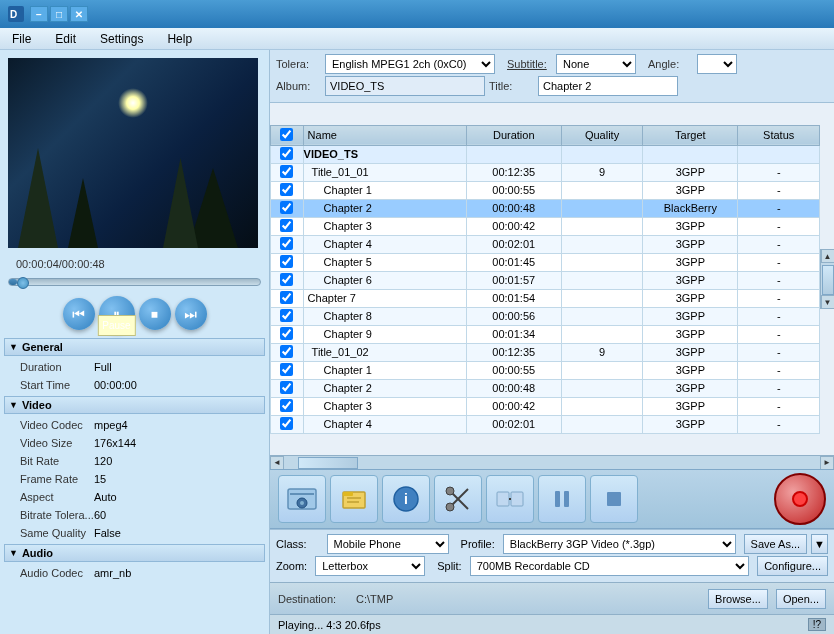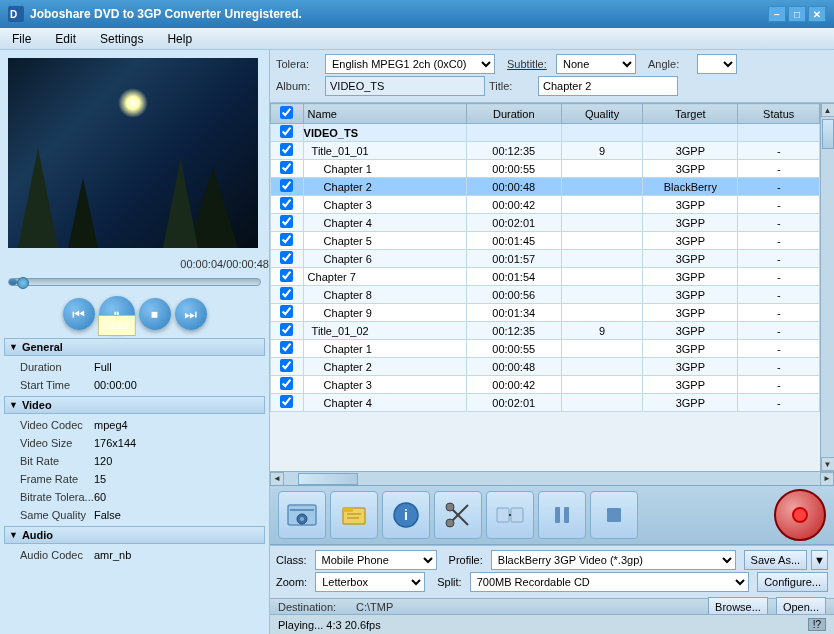--- a/index.html
+++ b/index.html
@@ -94,24 +94,24 @@
       left: 50%;
       transform: translateX(-50%);
       width: 30px;
       height: 30px;
       background: radial-gradient(circle, #ffffff 0%, #ffffaa 30%, transparent 70%);
       border-radius: 50%;
     }
 
     
     .time-display {
-      text-align: right;
+      text-align: left;
       font-size: 11px;
       color: #333;
-      margin: 2px 0;
+      margin: 2px 16px;
     }
 
     
     .progress-bar-container {
       margin: 4px 8px;
       height: 12px;
       position: relative;
     }
     .progress-bar-track {
       width: 100%;
@@ -371,21 +371,21 @@
       border: 1px solid #80a8c8;
       background: linear-gradient(to bottom, #e8f4ff, #c8dcf0);
       padding: 0 6px;
       cursor: pointer;
       white-space: nowrap;
     }
 
     
     .status-bar {
       background: linear-gradient(to bottom, #c8dce8, #b0cce0);
-      height: 16px;
+      height: 32px;
       display: flex;
       align-items: center;
       padding: 0 8px;
       border-top: 1px solid #90b0c8;
       font-size: 11px;
       color: #333;
       gap: 8px;
     }
     .dest-label { min-width: 70px; }
     .dest-path { flex: 1; }
@@ -413,20 +413,21 @@
       display: flex;
       align-items: center;
       justify-content: center;
       background: #c8dce8;
       border: 1px solid #90b0c8;
     }
     .chapter-list-wrapper {
       display: flex;
       flex: 1;
       overflow: hidden;
+      align-items: center;
     }
     .chapter-scroll-area {
       flex: 1;
       overflow-y: scroll;
       overflow-x: hidden;
     }
     
     .h-scrollbar {
       height: 14px;
       background: #c0d8e8;
@@ -456,21 +457,20 @@
     }
   </style>
 </head>
 <body>
 
 <div class="title-bar">
   <svg width="16" height="16" viewBox="0 0 16 16" style="margin-right:6px">
     <rect width="16" height="16" rx="2" fill="#2060a0"></rect>
     <text x="2" y="12" fill="white" font-size="10" font-weight="bold">D</text>
   </svg>
-  <span class="title-bar-text">Joboshare DVD to 3GP Converter Unregistered.</span>
   <div class="title-bar-buttons">
     <div class="title-btn">−</div>
     <div class="title-btn">□</div>
     <div class="title-btn">✕</div>
   </div>
 </div>
 
 <div class="menu-bar">
   <div class="menu-item">File</div>
   <div class="menu-item">Edit</div>
@@ -537,20 +537,24 @@
         <span class="prop-label">Video Size</span>
         <span class="prop-value">176x144</span>
       </div>
       <div class="prop-row">
         <span class="prop-label">Bit Rate</span>
         <span class="prop-value">120</span>
       </div>
       <div class="prop-row">
         <span class="prop-label">Frame Rate</span>
         <span class="prop-value">15</span>
+      </div>
+      <div class="prop-row">
+        <span class="prop-label">Aspect</span>
+        <span class="prop-value">Auto</span>
       </div>
       <div class="prop-row">
         <span class="prop-label">Bitrate Tolera...</span>
         <span class="prop-value">60</span>
       </div>
       <div class="prop-row">
         <span class="prop-label">Same Quality</span>
         <span class="prop-value">False</span>
       </div>
       <div class="prop-section-header">
@@ -840,21 +844,21 @@
       </div>
       <div class="toolbar-spacer"></div>
 
       <div class="record-btn">
         <div class="record-inner"></div>
       </div>
     </div>
 
     <div class="bottom-controls">
       <div class="bottom-row">
-        <span style="margin-right:4px;">Class:</span>
+        <span style="margin-right:16px;">Class:</span>
         <select class="bottom-select" style="width:122px;">
           <option>Mobile Phone</option>
         </select>
         <span style="margin-left:8px;margin-right:4px;">Profile:</span>
         <select class="bottom-select" style="flex:1;">
           <option>BlackBerry 3GP Video (*.3gp)</option>
         </select>
         <button class="btn-small" style="margin-left:4px;">Save As...</button>
         <button class="btn-small" style="padding:0 2px;">▼</button>
       </div>

